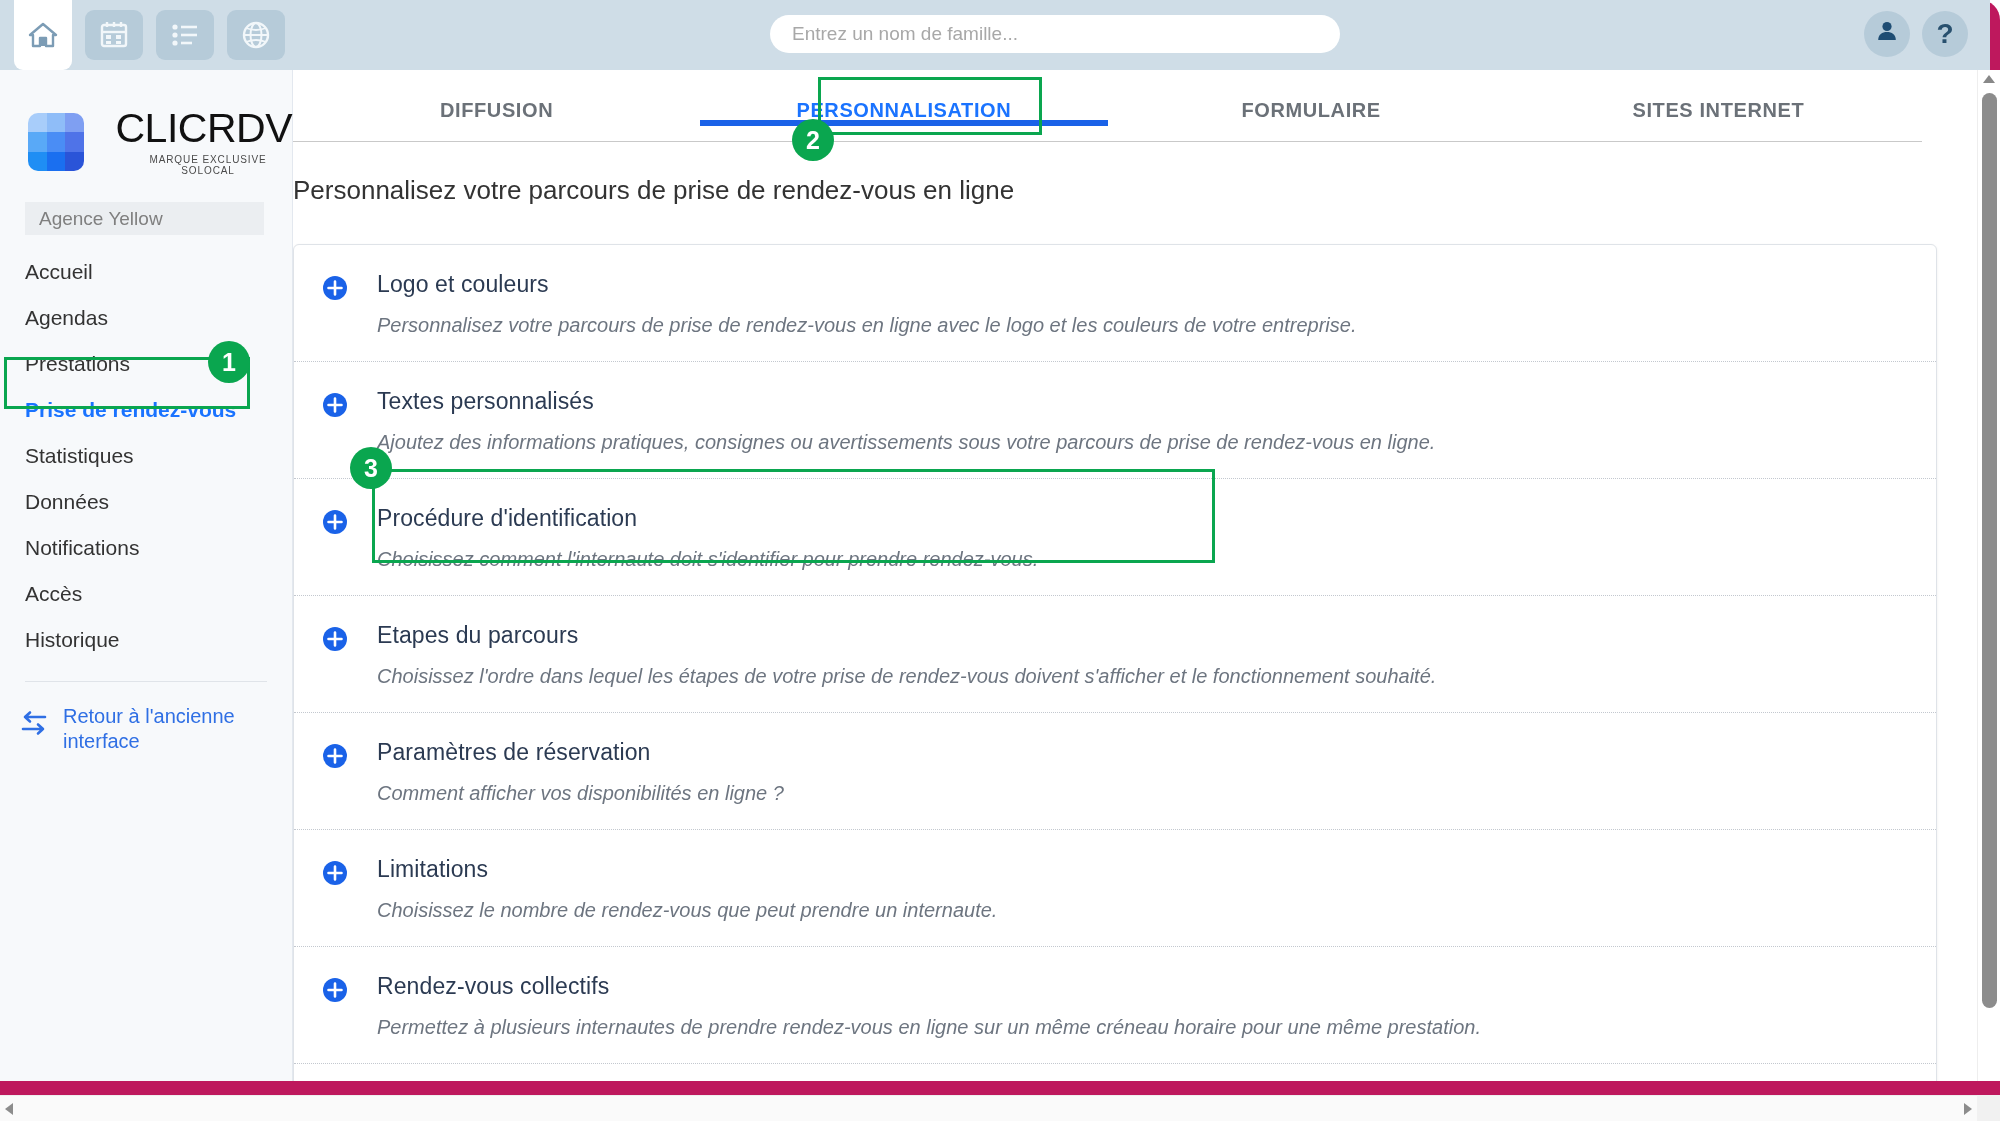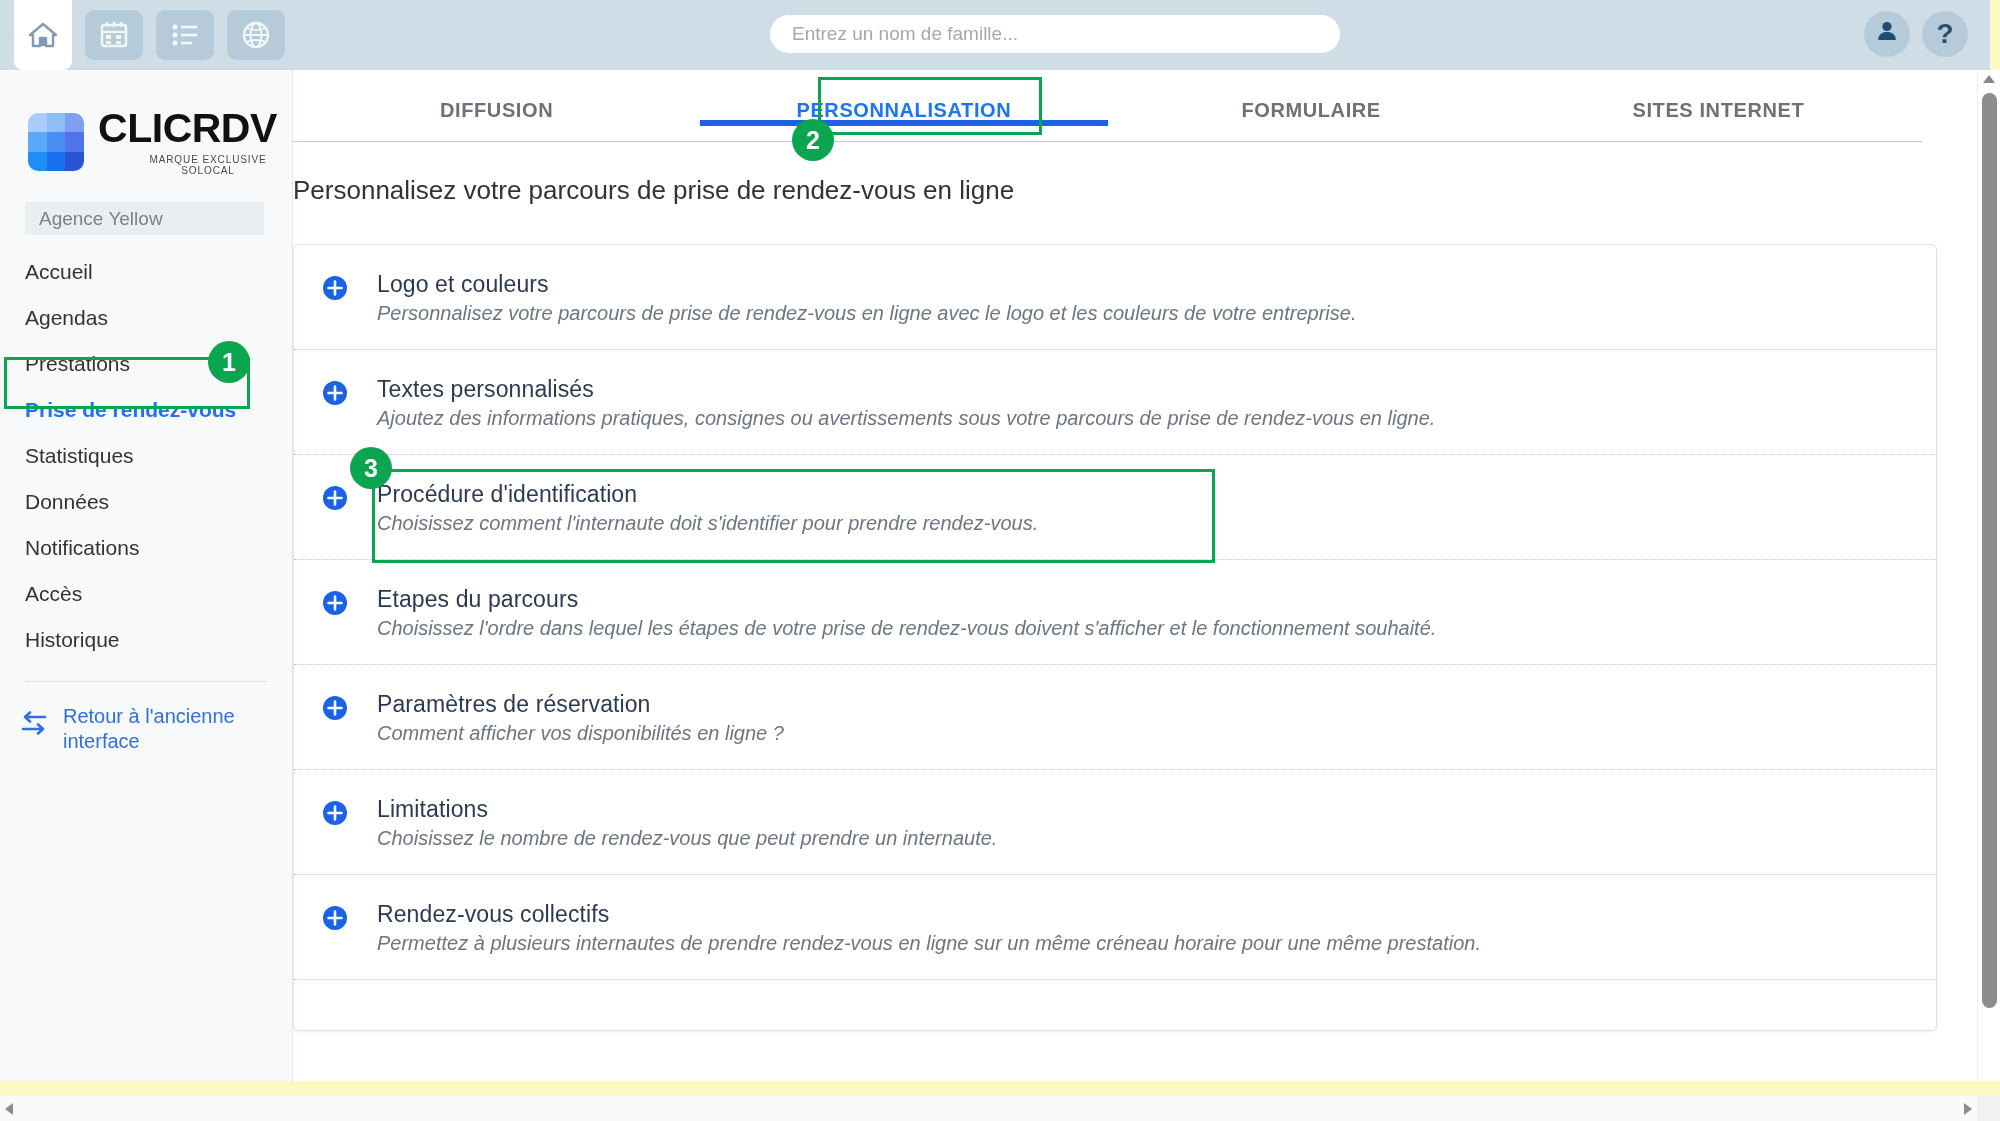--- a/index.html
+++ b/index.html
@@ -5,21 +5,22 @@
   * { box-sizing: border-box; margin: 0; padding: 0; }
   html, body {
     width: 2000px; height: 1121px;
     font-family: "Liberation Sans", sans-serif;
     background: #ffffff;
     overflow: hidden;
   }
   .app {
     position: relative;
     width: 2000px; height: 1121px;
-    background: #fef9c3;
+    background: #be185d;
+    border-radius: 20px;
   }
 
   
   .topbar {
     position: absolute; top: 0; left: 0;
     width: 1990px; height: 70px;
     background: #cfdde7;
     display: flex; align-items: center;
   }
   .topbar-icons { display: flex; align-items: center; gap: 13px; padding-left: 14px; }
@@ -84,22 +85,23 @@
     width: 58px; height: 58px;
     border-radius: 10px;
     overflow: hidden;
     display: grid;
     grid-template-columns: 1fr 1fr 1fr;
     grid-template-rows: 1fr 1fr 1fr;
   }
   .logo-text-wrap { display: flex; flex-direction: column; }
   .logo-word {
     font-size: 41px; letter-spacing: -0.5px;
-    color: #111; font-weight: 700;
+    color: #111; font-weight: 400;
     line-height: 1;
+    text-align: right;
   }
   .logo-sub {
     font-size: 10px; color: #4a4a4a; letter-spacing: 0.9px;
     margin-top: 5px; text-align: center; padding-left: 26px;
   }
   .agency-box {
     margin: 0 28px 0 25px;
     height: 33px;
     background: #ebeef1;
     display: flex; align-items: center;
@@ -180,21 +182,21 @@
     flex: 0 0 auto;
     width: 26px; height: 26px;
     margin-right: 29px;
     margin-top: 4px;
   }
   .acc-title {
     font-size: 23px; font-weight: normal; color: #2b3a52;
     letter-spacing: .1px;
   }
   .acc-desc {
-    margin-top: 4px;
+    margin-top: 16px;
     font-size: 20px; font-style: italic; color: #6d7580;
   }
 
   
   .ann-box {
     position: absolute;
     border: 3px solid #0aa64f;
     pointer-events: none;
     z-index: 40;
   }

